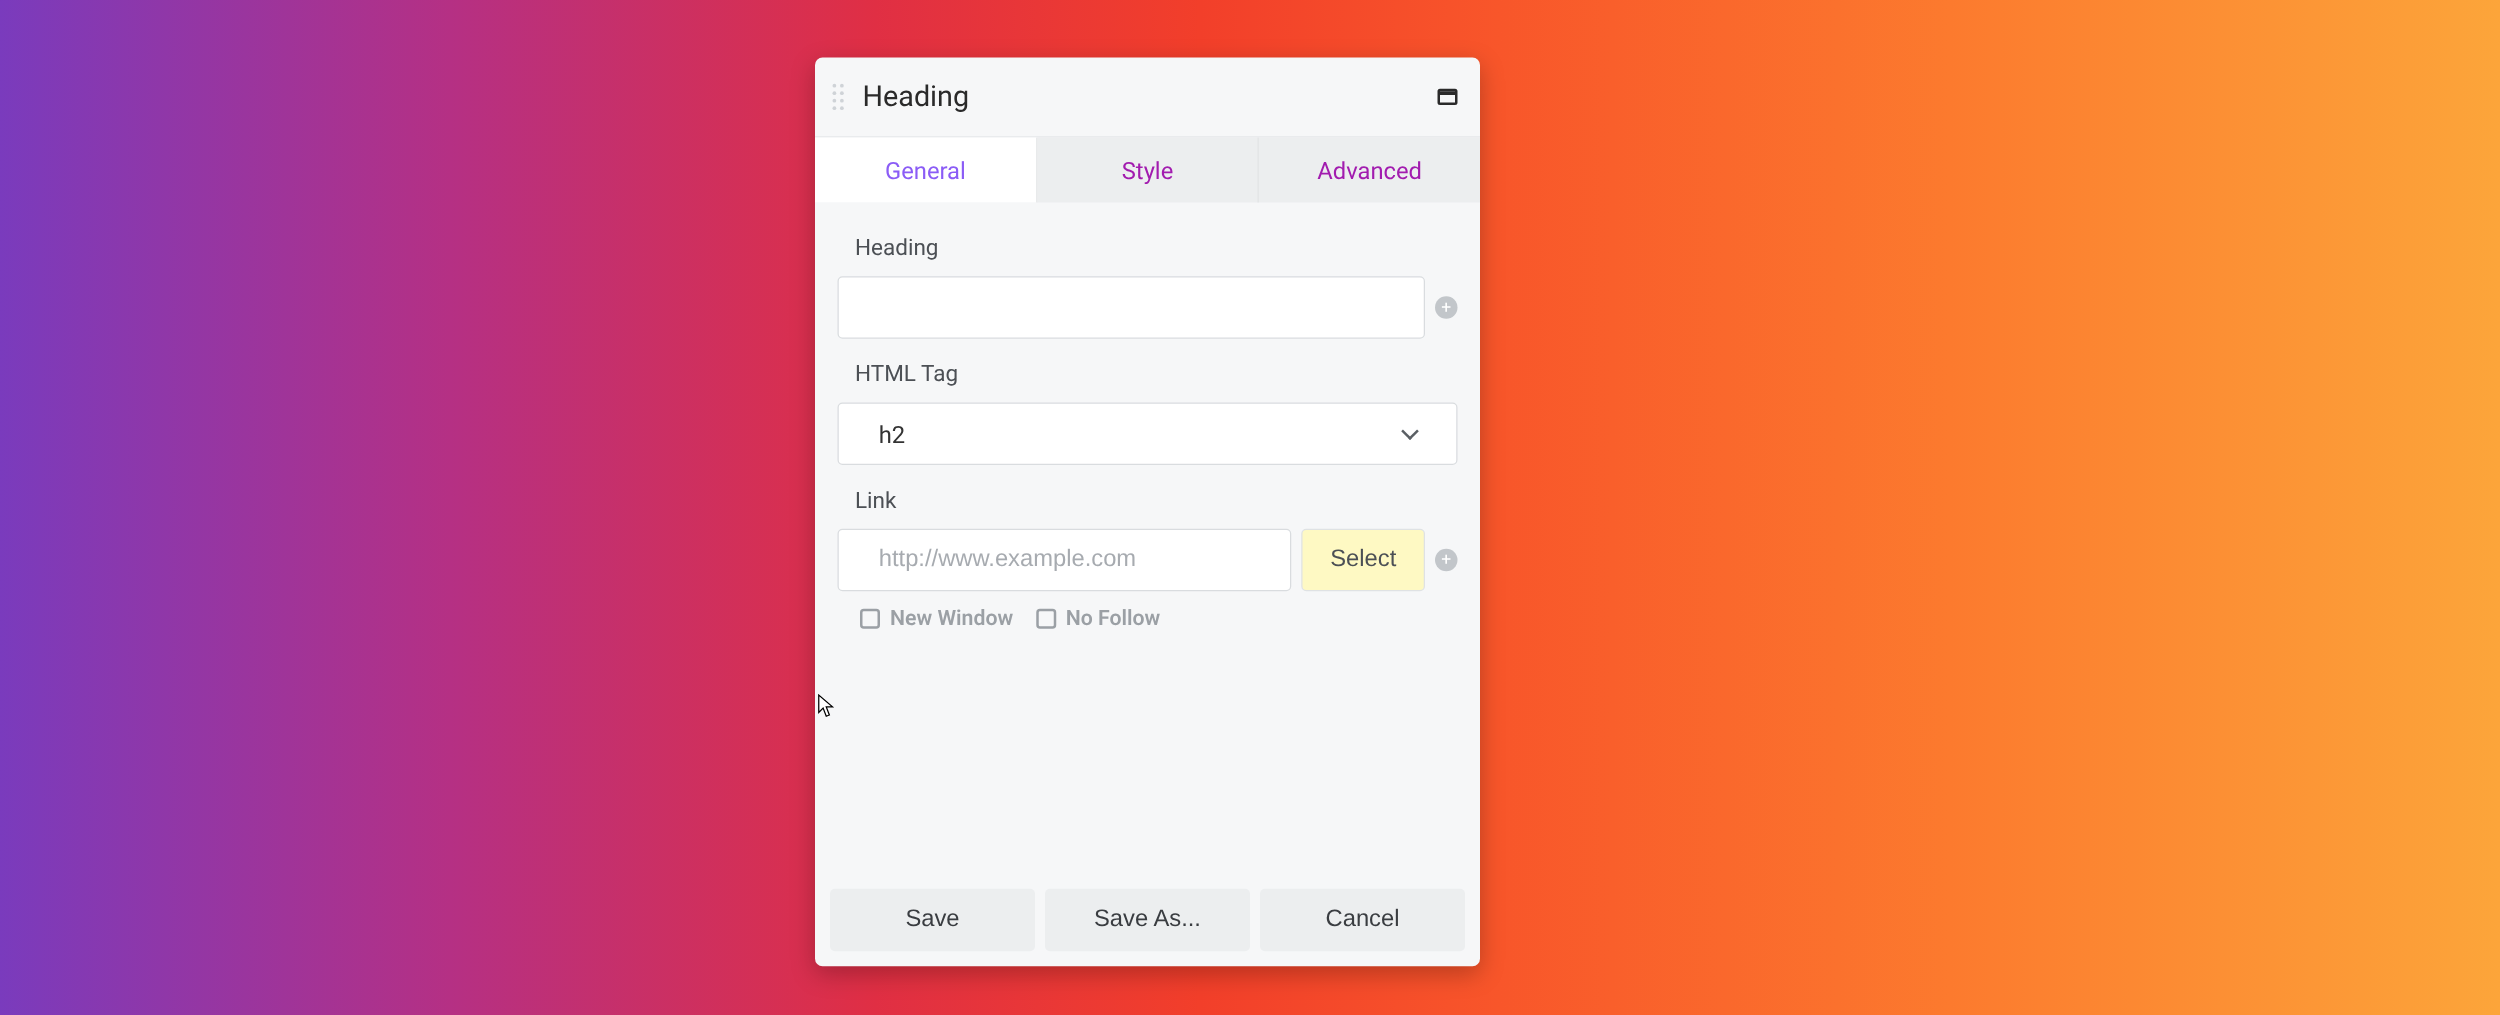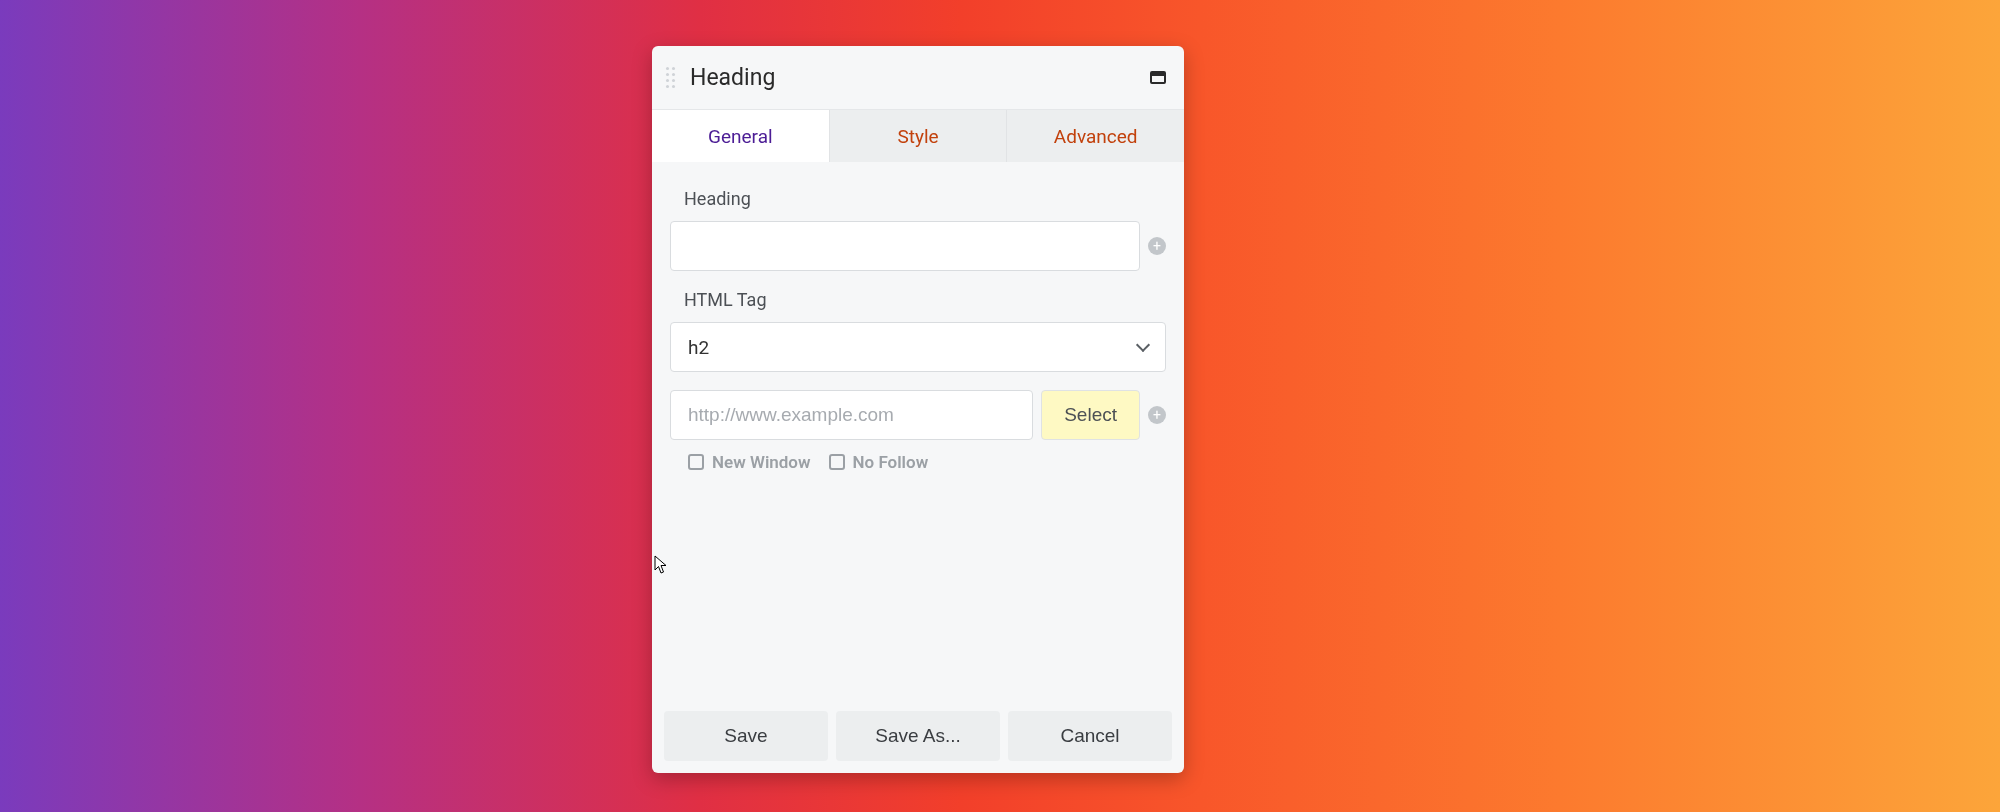--- a/index.html
+++ b/index.html
@@ -69,28 +69,28 @@
     display: flex;
     height: 52px;
     background: #eceeef;
   }
   .tab {
     flex: 1;
     display: flex;
     align-items: center;
     justify-content: center;
     font-size: 19px;
-    color: #c2410c;
+    color: #a21caf;
     cursor: pointer;
     border-right: 1px solid #e1e3e5;
   }
   .tab:last-child { border-right: none; }
   .tab.active {
     background: #fff;
-    color: #4c1d95;
+    color: #8b5cf6;
   }
 
   .body {
     flex: 1;
     padding: 20px 18px 0 18px;
     overflow: auto;
   }
 
   .field-label {
     font-size: 18px;
@@ -105,21 +105,21 @@
     margin-bottom: 18px;
   }
 
   .text-input, .select {
     background: #fff;
     border: 1px solid #d9dcdf;
     border-radius: 4px;
     height: 50px;
     font-size: 19px;
     color: #333;
-    padding: 0 17px;
+    padding: 0 32px;
     width: 100%;
   }
   .text-input::placeholder { color: #a7abb0; }
 
   .select {
     display: flex;
     align-items: center;
     justify-content: space-between;
     cursor: pointer;
   }
@@ -237,20 +237,21 @@
     </div>
 
     <div class="field-label">HTML Tag</div>
     <div class="row">
       <div class="select">
         <span>h2</span>
         <span class="chevron"></span>
       </div>
     </div>
 
+    <div class="field-label">Link</div>
     <div class="row link-row">
       <input class="text-input" type="text" placeholder="http://www.example.com" style="">
       <button class="select-btn">Select</button>
       <div class="plus-circle">+</div>
     </div>
 
     <div class="checks">
       <label class="check">
         <span class="check-box"></span>
         <span>New Window</span>

